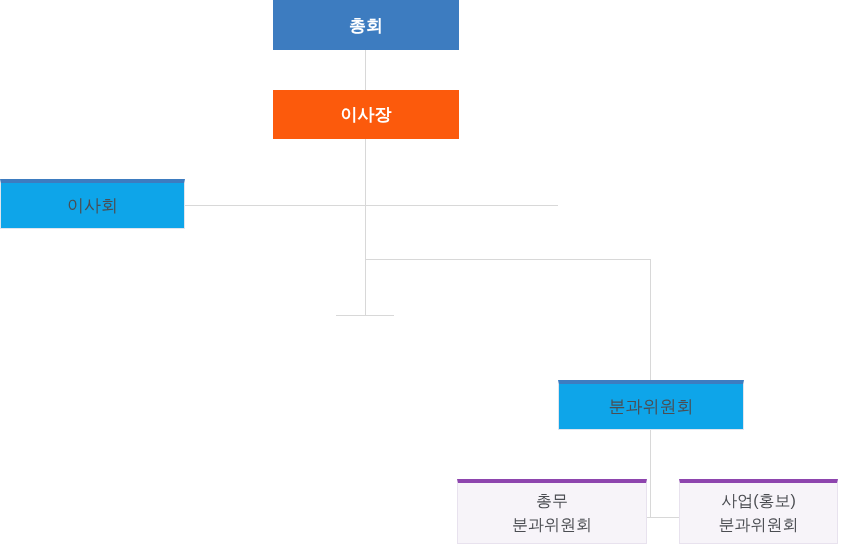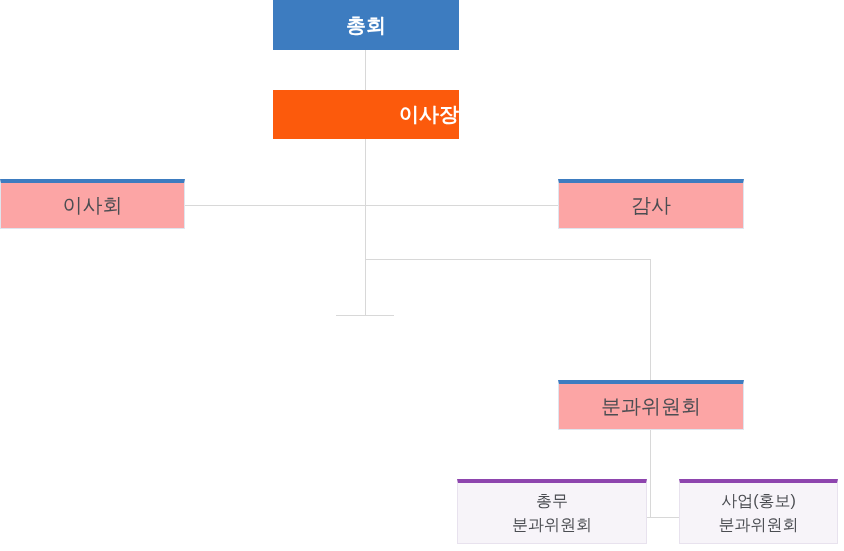--- a/index.html
+++ b/index.html
@@ -16,21 +16,21 @@
     overflow: hidden;
   }
   .node {
     position: absolute;
     box-sizing: border-box;
     display: flex;
     flex-direction: column;
     align-items: center;
     justify-content: center;
     text-align: center;
-    font-size: 20px;
+    font-size: 17px;
     letter-spacing: 0;
   }
   
   .node--solid-blue {
     background: #3d7cc0;
     color: #ffffff;
     font-weight: bold;
   }
   .node--solid-orange {
     background: #fc5a0c;
@@ -38,21 +38,21 @@
     font-weight: bold;
   }
   
   .node--light {
     color: #4b4d52;
     border-style: solid;
     border-width: 4px 1px 1px 1px;
     font-weight: 400;
   }
   .node--light-blue {
-    background: #fca5a5;
+    background: #0ea5e9;
     border-color: #3d7cc0 #dfe5ee #dfe5ee #dfe5ee;
     justify-content: center;
   }
   .node--light-green {
     background: #f4f5ec;
     border-color: #9dc35c #e5e6da #e5e6da #e5e6da;
   }
   .node--light-purple {
     background: #f7f4f9;
     border-color: #8e45ae #e8e2ee #e8e2ee #e8e2ee;
@@ -78,31 +78,28 @@
   <div class="line line--h" style="left:365px; top:259px; width:286px;"></div>
   <div class="line line--v" style="left:650px; top:259px; height:121px;"></div>
   <div class="line line--h" style="left:336px; top:315px; width:58px;"></div>
   <div class="line line--v" style="left:650px; top:430px; height:87px;"></div>
   <div class="line line--h" style="left:622px; top:517px; width:57px;"></div>
 
   <div class="node node--solid-blue" style="left:273px; top:0; width:186px; height:50px;">
     <span>총회</span>
   </div>
 
-  <div class="node node--solid-orange" style="left:273px; top:90px; width:186px; height:49px;align-items:flex-end;">
+  <div class="node node--solid-orange" style="left:273px; top:90px; width:186px; height:49px;">
     <span>이사장</span>
   </div>
 
   <div class="node node--light node--light-blue" style="left:0; top:179px; width:185px; height:50px;">
     <span>이사회</span>
   </div>
 
-  <div class="node node--light node--light-blue" style="left:558px; top:179px; width:186px; height:50px;">
-    <span>감사</span>
-  </div>
 
 
 
   <div class="node node--light node--light-blue" style="left:558px; top:380px; width:186px; height:50px;">
     <span>분과위원회</span>
   </div>
 
   <div class="node node--light node--light-purple" style="left:457px; top:479px; width:190px; height:65px;">
     <span>총무</span>
     <span>분과위원회</span>

